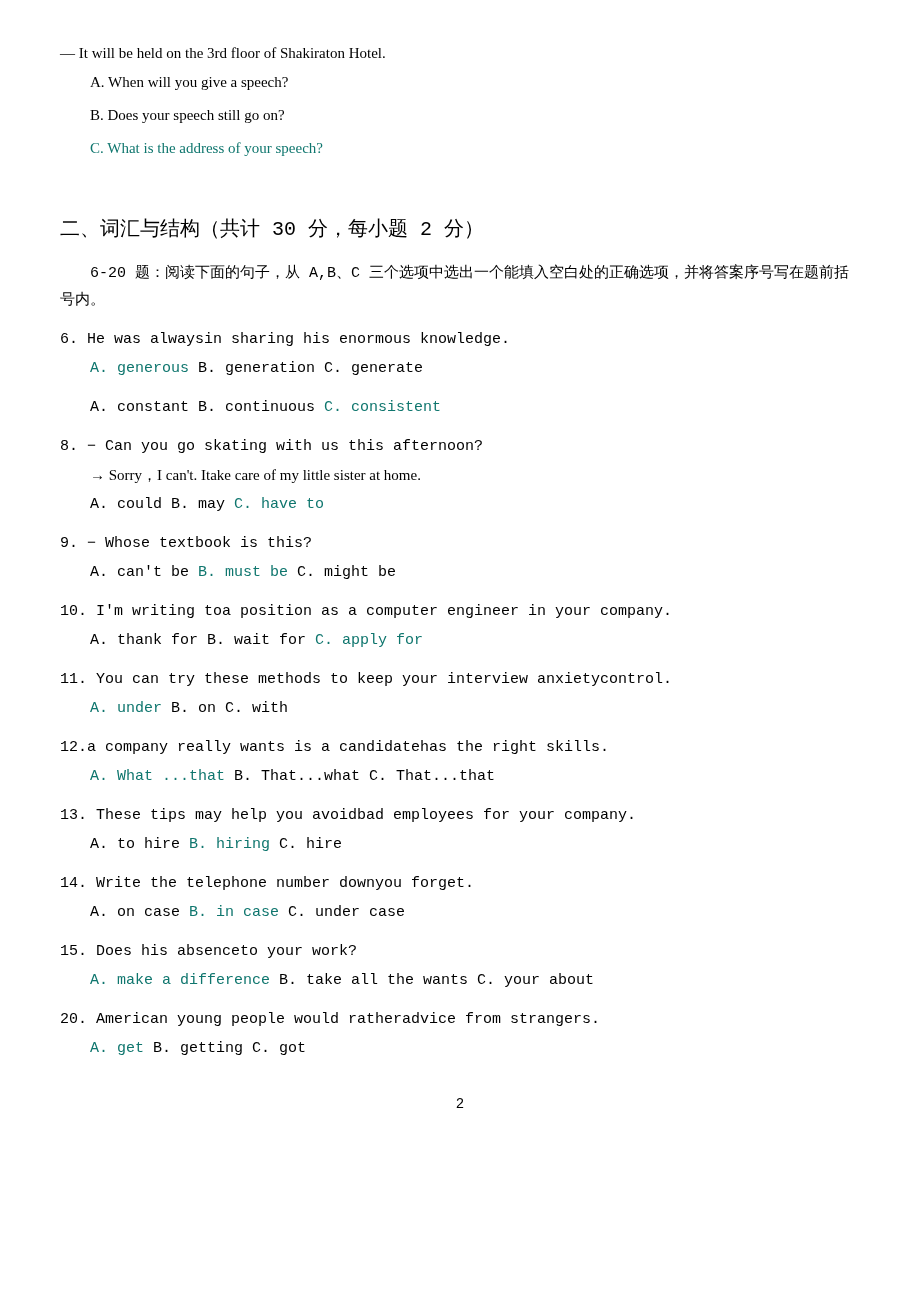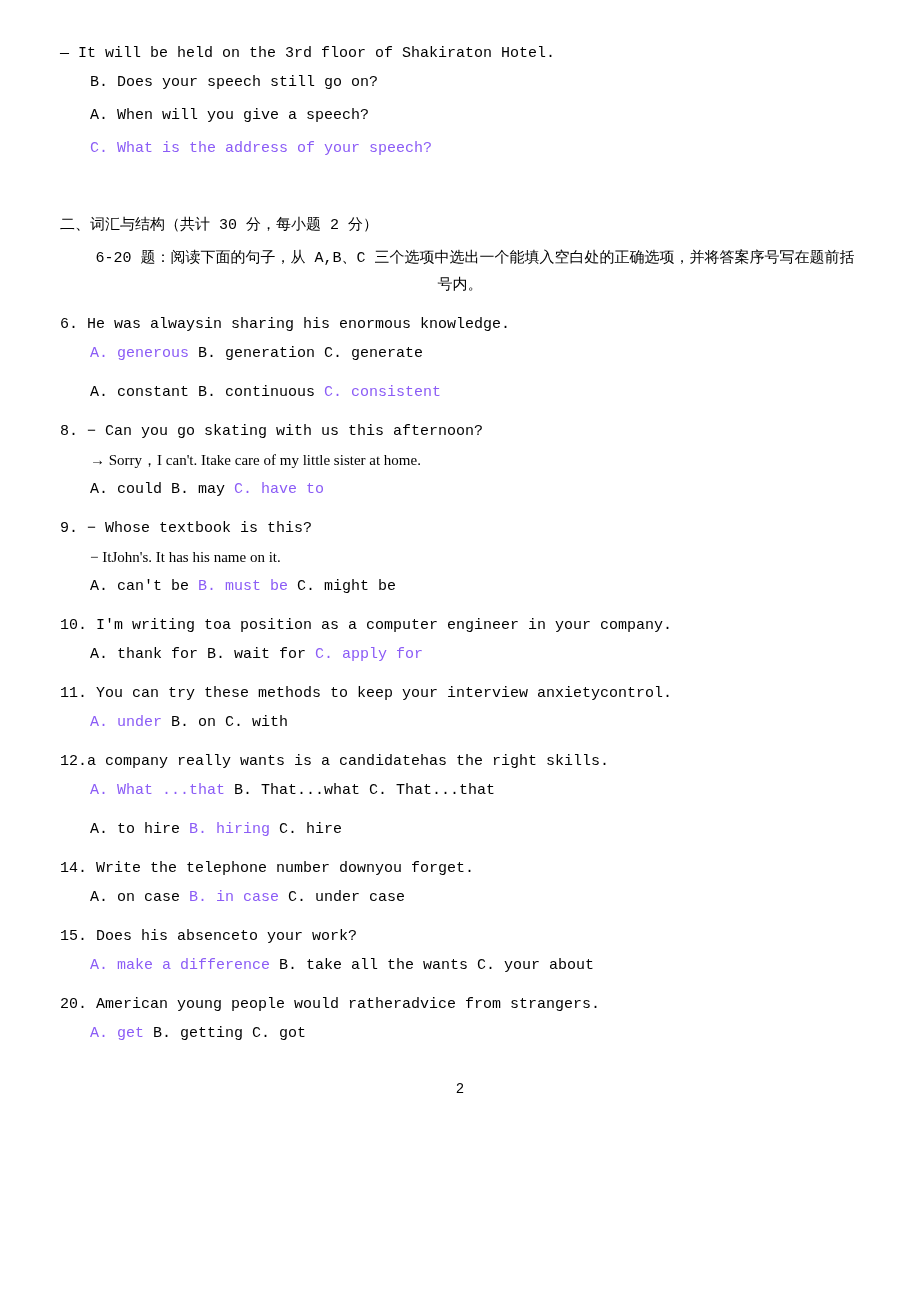--- a/index.html
+++ b/index.html
@@ -11,31 +11,30 @@
       background: #ffffff;
       font-family: 'Courier New', Courier, monospace;
       font-size: 15px;
       color: #000000;
       width: 920px;
       min-height: 1302px;
       padding: 40px 60px 60px 60px;
       line-height: 1.8;
     }
     .red {
-      color: #8b5cf6;
+      color: #0f766e;
     }
     .section-header {
-      font-size: 15px;
-      margin-bottom: 6px;
+      font-size: 20px;
+      margin-bottom: 12px;
     }
     .instruction {
       font-size: 15px;
       margin-bottom: 10px;
       text-indent: 2em;
-      text-align: center;
     }
     .question-block {
       margin-bottom: 8px;
       margin-top: 12px;
     }
     .question-line {
       margin-bottom: 2px;
     }
     .options-line {
       margin-left: 2em;
@@ -49,34 +48,35 @@
     .page-num {
       text-align: center;
       margin-top: 30px;
       font-size: 14px;
     }
     .spacer {
       height: 18px;
     }
     .intro-block {
       margin-bottom: 14px;
+      font-family: Liberation Serif, serif;
     }
   </style>
 </head>
 <body>
 
 <div class="intro-block">
   <div class="question-line">
     <span>— It will be held on the 3rd floor of Shakiraton Hotel.</span>
   </div>
   <div class="options-line">
+    <span>A. When will you give a speech?</span>
+  </div>
+  <div class="options-line">
     <span>B. Does your speech still go on?</span>
-  </div>
-  <div class="options-line">
-    <span>A. When will you give a speech?</span>
   </div>
   <div class="options-line red">
     <span>C. What is the address of your speech?</span>
   </div>
 </div>
 
 <div class="spacer"></div>
 <div class="spacer"></div>
 
 <div class="section-header">
@@ -116,23 +116,20 @@
     <span>A. could</span>
     <span>    B. may</span>
     <span class="red">             C. have to</span>
   </div>
 </div>
 
 <div class="question-block">
   <div class="question-line">
     <span>9. − Whose textbook is this?</span>
   </div>
-  <div class="dialog-line">
-    <span>− It</span><span>John's. It has his name on it.</span>
-  </div>
   <div class="options-line">
     <span>A. can't be</span>
     <span class="red">  B. must be</span>
     <span>        C. might be</span>
   </div>
 </div>
 
 <div class="question-block">
   <div class="question-line">
     <span>10. I'm writing to</span><span>a position as a computer engineer in your company.</span>
@@ -160,20 +157,23 @@
     <span>12.a company really wants is a candidate</span><span>has the right skills.</span>
   </div>
   <div class="options-line">
     <span class="red">A. What ...that</span>
     <span>  B. That...what</span>
     <span>               C. That...that</span>
   </div>
 </div>
 
 <div class="question-block">
+  <div class="question-line">
+    <span>13. These tips may help you avoid</span><span>bad employees for your company.</span>
+  </div>
   <div class="options-line">
     <span>A. to hire</span>
     <span class="red">   B. hiring</span>
     <span>                      C. hire</span>
   </div>
 </div>
 
 <div class="question-block">
   <div class="question-line">
     <span>14. Write the telephone number down</span><span>you forget.</span>

